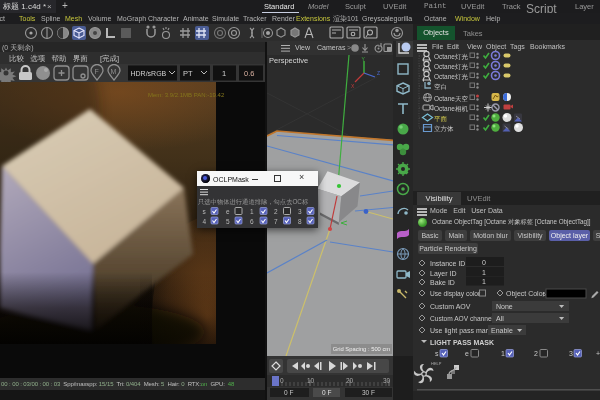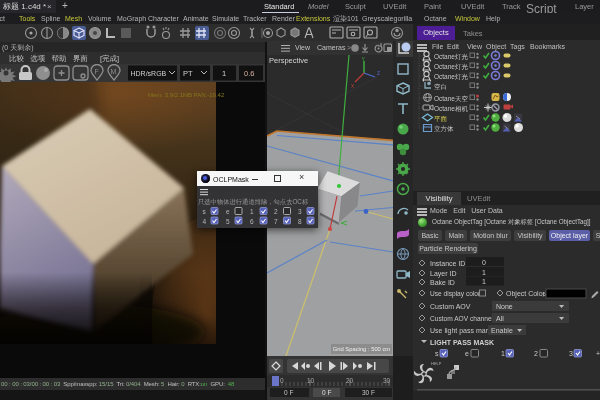--- a/index.html
+++ b/index.html
@@ -13,21 +13,21 @@
 <div class="a" style="left:0;top:0;width:600px;height:13px;background:#1c1c1e;"></div>
 <div class="a" style="left:0;top:0;width:56px;height:13px;background:#27272b;"></div>
 <div class="a tx" style="left:3px;top:3px;font-size:8px;color:#d8d8d8;">标题 1.c4d *</div>
 <div class="a tx" style="left:47px;top:2.5px;font-size:8px;color:#b0b0b0;">×</div>
 <div class="a tx" style="left:62px;top:1px;font-size:10px;color:#bbb;">+</div>
 <div class="a tx" style="left:264px;top:3px;font-size:7.5px;color:#e8e8e8;">Standard</div>
 <div class="a" style="left:262px;top:12px;width:37px;height:1px;background:#c9cfe2;"></div>
 <div class="a tx" style="left:308px;top:3px;font-size:7.5px;color:#9a9a9a;font-style:italic;">Model</div>
 <div class="a tx" style="left:345px;top:3px;font-size:7.5px;color:#9a9a9a;">Sculpt</div>
 <div class="a tx" style="left:383px;top:3px;font-size:7.5px;color:#9a9a9a;text-align:right;">UVEdit</div>
-<div class="a tx" style="left:424px;top:3px;font-size:7.5px;color:#9a9a9a;">Paint</div>
+<div class="a tx" style="left:424px;top:3px;font-size:7.5px;color:#9a9a9a;font-family:Liberation Mono, monospace;">Paint</div>
 <div class="a tx" style="left:461px;top:3px;font-size:7.5px;color:#9a9a9a;">UVEdit</div>
 <div class="a tx" style="left:502px;top:3px;font-size:7.5px;color:#9a9a9a;">Track</div>
 <div class="a tx" style="left:526px;top:3px;font-size:12px;color:#9a9a9a;">Script</div>
 <div class="a tx" style="left:575px;top:3px;font-size:7.5px;color:#9a9a9a;">Layer</div>
 
 <div class="a" style="left:0;top:13px;width:600px;height:11px;background:#1d1d1f;"></div>
 <div class="a tx" style="left:-6px;top:15px;font-size:7px;color:#b4b4b4;">lect</div>
 <div class="a tx" style="left:19px;top:15px;font-size:7px;color:#c6c63c;">Tools</div>
 <div class="a tx" style="left:41px;top:15px;font-size:7px;color:#b4b4b4;">Spline</div>
 <div class="a tx" style="left:65px;top:15px;font-size:7px;color:#c6c63c;">Mesh</div>
@@ -325,21 +325,21 @@
 <rect x="3" y="32" width="39" height="9" fill="#1e1e1e"></rect>
 <rect x="46" y="32" width="27" height="9" fill="#4a4a4a"></rect>
 <rect x="78" y="32" width="47" height="9" fill="#1e1e1e"></rect>
 <text x="17" y="39" font-size="6.5" fill="#c8c8c8">0 F</text>
 <text x="55" y="39" font-size="6.5" fill="#e0e0e0">0 F</text>
 <text x="95" y="39" font-size="6.5" fill="#c8c8c8">30 F</text>
 </svg>
 
 <div class="a" style="left:413px;top:24px;width:187px;height:376px;background:#2b2b2b;"></div>
 <div class="a" style="left:413px;top:24px;width:187px;height:16px;background:#202020;"></div>
-<div class="a" style="left:417px;top:26px;width:38px;height:14px;background:#4c1d95;color:#e0e0e0;font-size:7.5px;text-align:center;line-height:14px;">Objects</div>
+<div class="a" style="left:417px;top:26px;width:38px;height:14px;background:#14532d;color:#e0e0e0;font-size:7.5px;text-align:center;line-height:14px;">Objects</div>
 <div class="a tx" style="left:463px;top:30px;font-size:7.5px;color:#909090;">Takes</div>
 <div class="a" style="left:417px;top:44px;width:10px;height:1.5px;background:#b8b8b8;box-shadow:0 3px #b8b8b8,0 6px #b8b8b8;"></div>
 <div class="a tx" style="left:432px;top:43px;font-size:7px;color:#c0c0c0;">File</div>
 <div class="a tx" style="left:447px;top:43px;font-size:7px;color:#c0c0c0;">Edit</div>
 <div class="a tx" style="left:467px;top:43px;font-size:7px;color:#c0c0c0;">View</div>
 <div class="a tx" style="left:486px;top:43px;font-size:7px;color:#c0c0c0;">Object</div>
 <div class="a tx" style="left:510px;top:43px;font-size:7px;color:#c0c0c0;">Tags</div>
 <div class="a tx" style="left:530px;top:43px;font-size:7px;color:#c0c0c0;">Bookmarks</div>
 <svg class="a" style="left:413px;top:50px;" width="187" height="85" viewBox="0 0 187 85">
 <g stroke="#4a4a4a" stroke-width="1" stroke-dasharray="1,1.5" fill="none">

